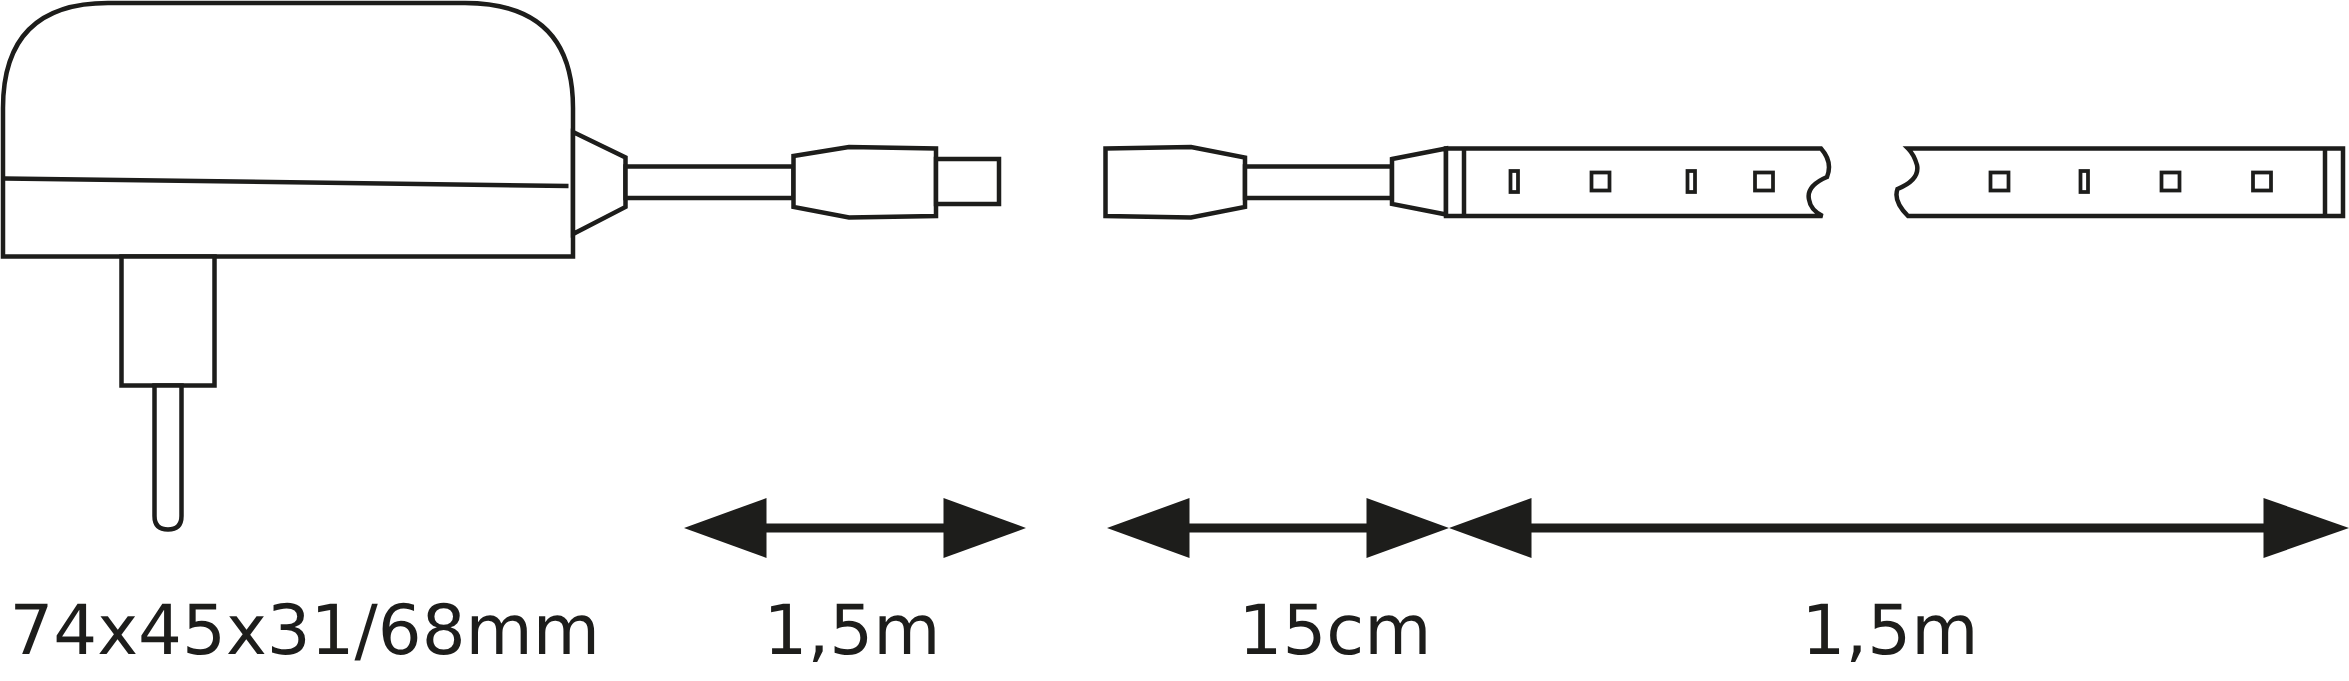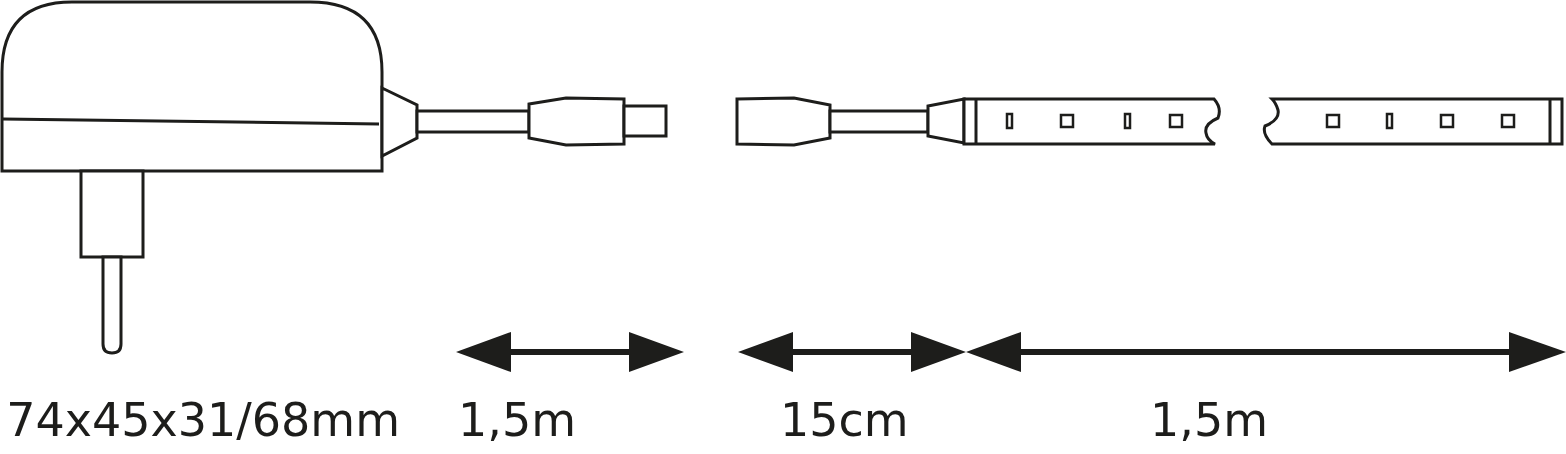--- a/index.html
+++ b/index.html
@@ -46,20 +46,21 @@
     }
     .label {
       position: absolute;
       top: 390px;
       height: 60px;
       line-height: 60px;
       font-family: "DejaVu Sans", sans-serif;
       font-size: 46px;
       color: #1d1d1b;
       white-space: nowrap;
+      text-align: center;
     }
     #label-adapter { left: 0; width: 400px; text-align: right; }
     #label-cable   { left: 458px; width: 220px; }
     #label-lead    { left: 780px; width: 220px; }
     #label-strip   { left: 1150px; width: 220px; }
   </style>
 </head>
 <body>
 
 <svg id="diagram" viewBox="0 0 1566 454" xmlns="http://www.w3.org/2000/svg">

